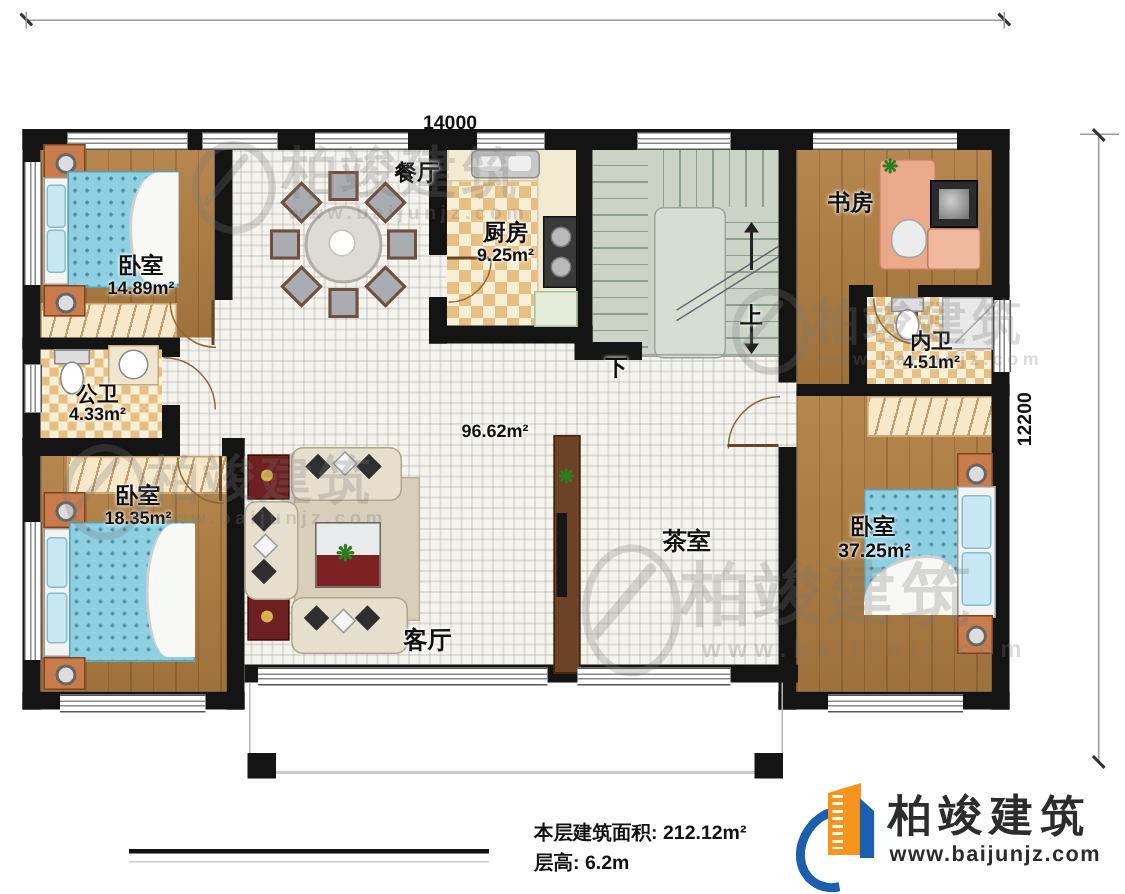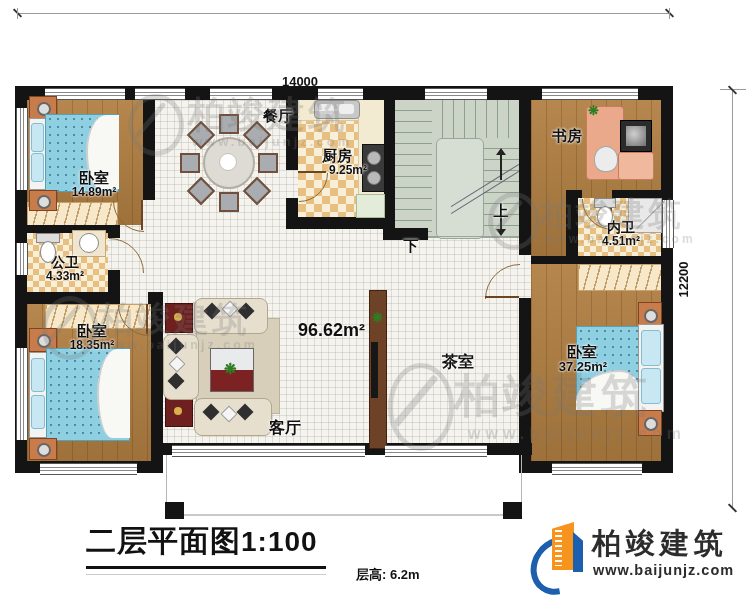--- a/index.html
+++ b/index.html
@@ -227,28 +227,28 @@
   <div class="ns" style="left:638px;top:302px;width:22px;height:24px;"></div>
   <div class="matt" style="left:576px;top:326px;width:64px;height:82px;"></div>
   <div class="abs" style="left:576px;top:370px;width:62px;height:38px;background:#f8f8f5;border-top:2px solid #cfcfcf;border-radius:70% 30% 0 0/80% 40% 0 0;"></div>
   <div class="hb" style="left:638px;top:324px;width:24px;height:86px;"></div>
   <div class="pill" style="left:641px;top:330px;width:18px;height:34px;"></div>
   <div class="pill" style="left:641px;top:368px;width:18px;height:34px;"></div>
   <div class="ns" style="left:638px;top:410px;width:22px;height:24px;"></div>
 
   <div class="lbl" style="left:254px;top:108px;width:48px;font-size:15px;">餐厅</div>
   <div class="lbl" style="left:307px;top:148px;width:60px;font-size:15px;">厨房</div>
-  <div class="lbl" style="left:318px;top:164px;width:60px;font-size:12px;">9.25m²</div>
+  <div class="lbl" style="left:307px;top:164px;width:60px;font-size:12px;">9.25m²</div>
   <div class="lbl" style="left:70px;top:170px;width:48px;font-size:15px;">卧室</div>
   <div class="lbl" style="left:60px;top:186px;width:68px;font-size:12px;">14.89m²</div>
   <div class="lbl" style="left:44px;top:255px;width:42px;font-size:14px;">公卫</div>
   <div class="lbl" style="left:38px;top:270px;width:54px;font-size:12px;">4.33m²</div>
   <div class="lbl" style="left:68px;top:323px;width:48px;font-size:15px;">卧室</div>
   <div class="lbl" style="left:58px;top:339px;width:68px;font-size:12px;">18.35m²</div>
-  <div class="lbl" style="left:298px;top:281px;width:64px;font-size:18px;margin-top:40px;">96.62m²</div>
+  <div class="lbl" style="left:298px;top:281px;width:64px;font-size:12px;">96.62m²</div>
   <div class="lbl" style="left:260px;top:420px;width:50px;font-size:16px;">客厅</div>
   <div class="lbl" style="left:434px;top:354px;width:48px;font-size:16px;">茶室</div>
   <div class="lbl" style="left:543px;top:128px;width:48px;font-size:15px;">书房</div>
   <div class="lbl" style="left:598px;top:220px;width:46px;font-size:14px;">内卫</div>
   <div class="lbl" style="left:595px;top:235px;width:52px;font-size:12px;">4.51m²</div>
   <div class="lbl" style="left:558px;top:344px;width:48px;font-size:15px;">卧室</div>
   <div class="lbl" style="left:552px;top:360px;width:62px;font-size:13px;">37.25m²</div>
   <div class="lbl" style="left:490px;top:203px;width:22px;font-size:15px;">上</div>
   <div class="lbl" style="left:400px;top:238px;width:22px;font-size:15px;">下</div>
 
@@ -288,26 +288,27 @@
     <div class="nm" style="left:56px;top:4px;font-size:35px;">柏竣建筑</div>
     <div class="st" style="left:60px;top:46px;font-size:12.5px;">www.baijunjz.com</div>
   </div>
   <div class="wm" style="left:388px;top:355px;width:334px;height:112px;">
     <div class="ring" style="left:0;top:8px;width:56px;height:78px;"></div>
     <div class="slash" style="left:24px;top:14px;width:7px;height:64px;"></div>
     <div class="nm" style="left:66px;top:10px;font-size:46px;">柏竣建筑</div>
     <div class="st" style="left:80px;top:70px;font-size:16px;letter-spacing:5px;">www.baijunjz.com</div>
   </div>
 
-  <div class="abs" style="left:86px;top:521px;font-size:30px;font-weight:bold;letter-spacing:1px;white-space:nowrap;">
-    <span>二层平面图</span><span style="font-size:28px;">1:100</span>
-  </div>
   <div class="abs" style="left:86px;top:566px;width:240px;height:3px;background:#111;"></div>
   <div class="abs" style="left:86px;top:574px;width:240px;height:1px;background:#ccc;"></div>
 
+  <div class="abs" style="left:356px;top:546px;font-size:13px;font-weight:bold;white-space:nowrap;">
+    <span>本层建筑面积:</span>
+    <span>212.12m²</span>
+  </div>
   <div class="abs" style="left:356px;top:566px;font-size:13px;font-weight:bold;white-space:nowrap;">
     <span>层高:</span>
     <span>6.2m</span>
   </div>
 
   <div class="abs" style="left:532px;top:520px;width:206px;height:70px;">
     <div class="abs" style="left:0;top:16px;width:40px;height:48px;border:6px solid #1b5fae;border-radius:50%;border-top-color:transparent;border-right-color:transparent;transform:rotate(35deg);"></div>
     <div class="abs" style="left:20px;top:2px;width:22px;height:48px;background:#f7941d;clip-path:polygon(0 14%,100% 0,100% 100%,0 100%);">
       <div class="abs" style="left:3px;top:8px;width:7px;height:36px;background-image:repeating-linear-gradient(180deg,rgba(255,255,255,.95) 0 2px,transparent 2px 5px);"></div>
     </div>

